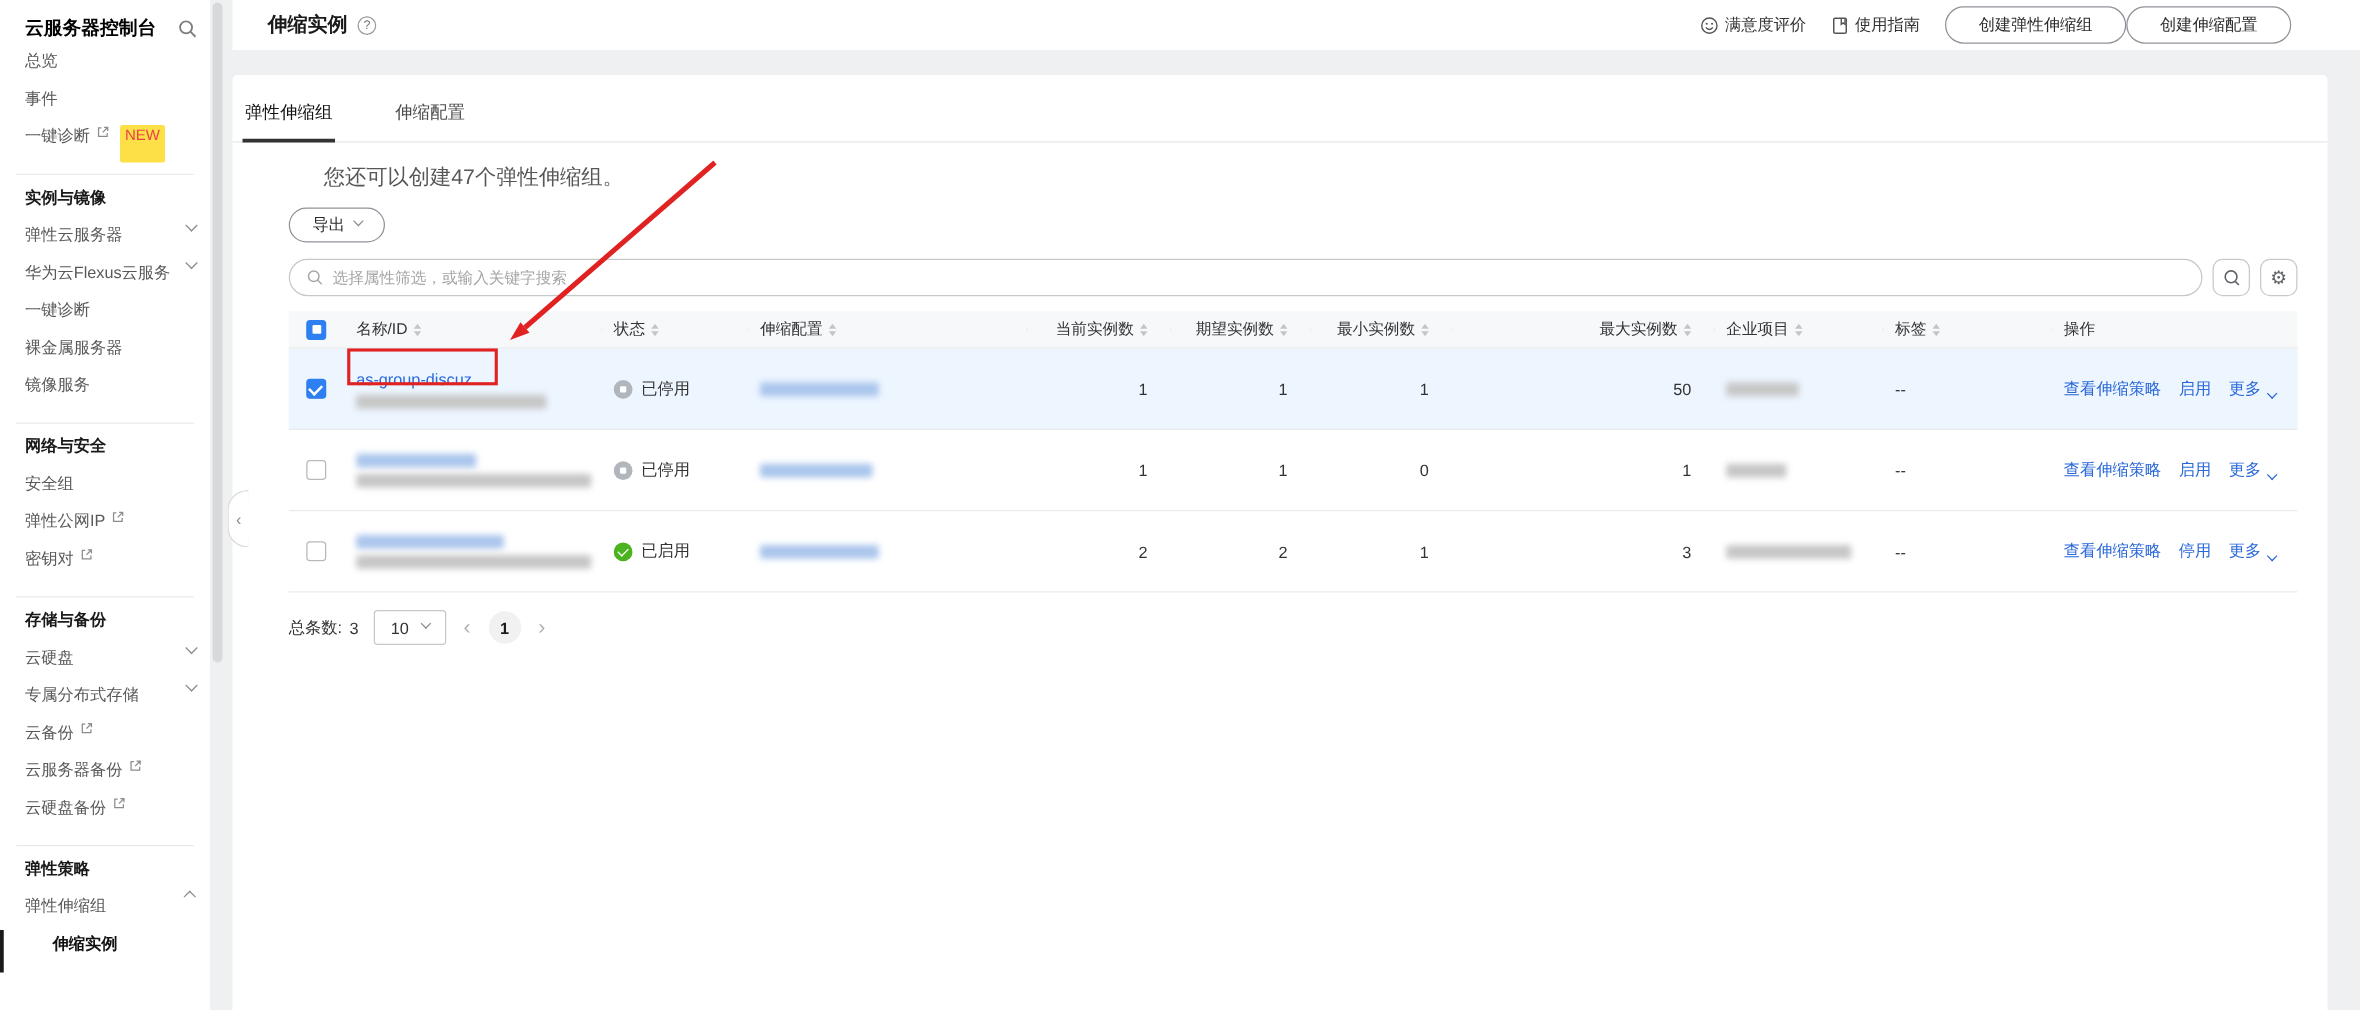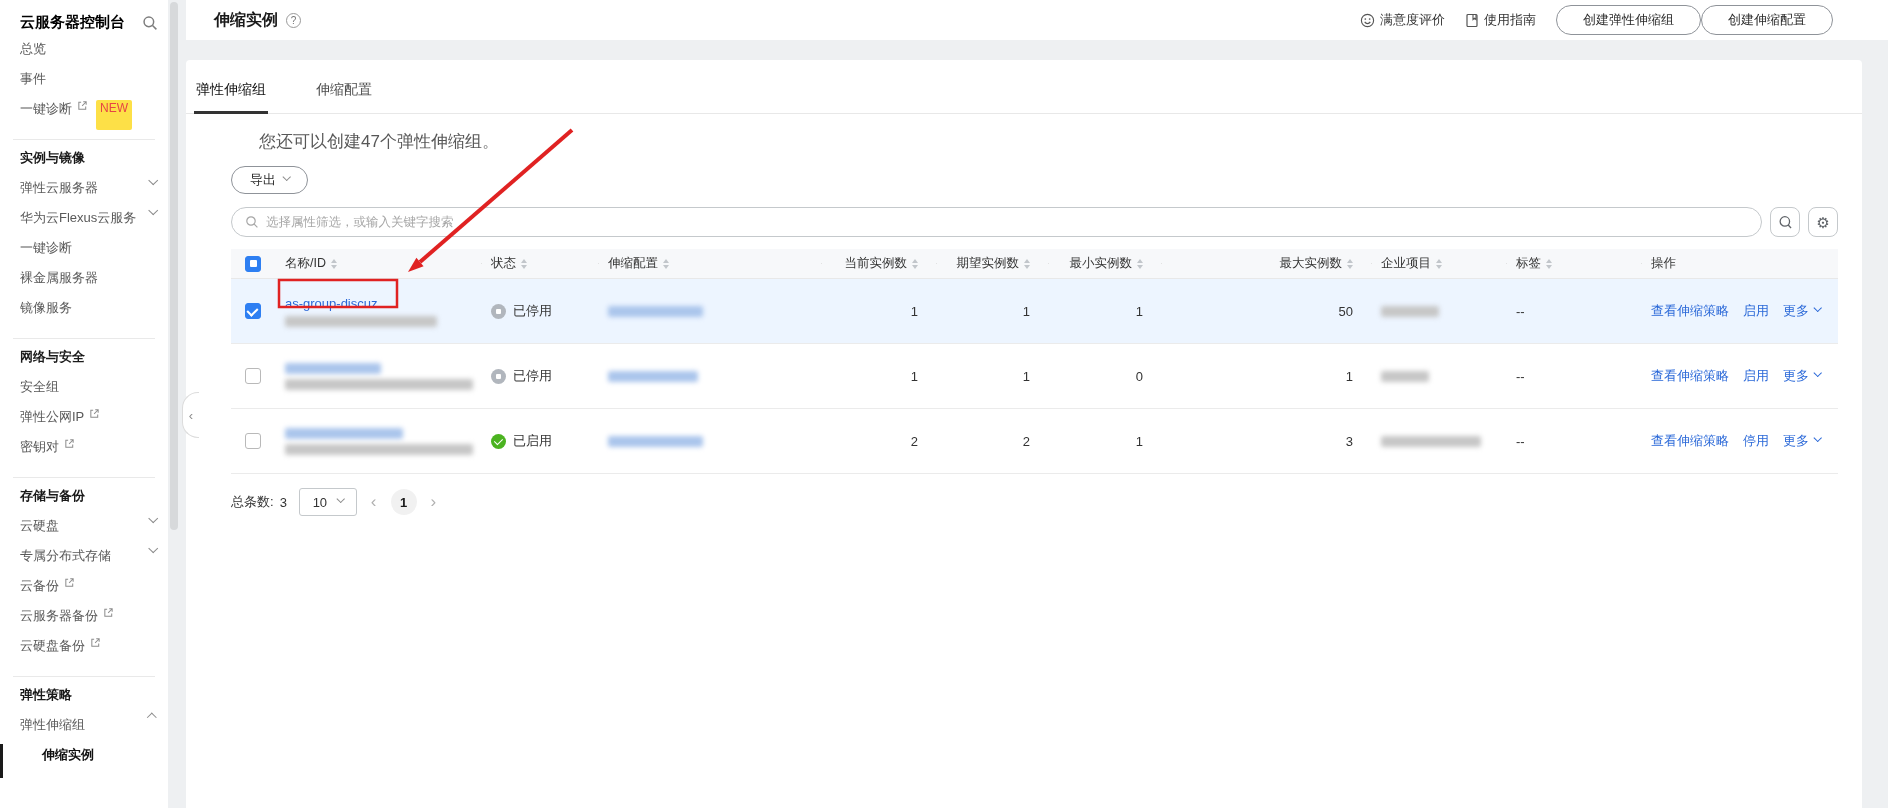--- a/index.html
+++ b/index.html
@@ -84,21 +84,21 @@
   .link { color:#2a68d8; text-decoration:none; cursor:pointer; }
   .bl { height:11px; border-radius:2px; filter:blur(2.5px); }
   .bl.grey { background:#c6c6c6; }
   .bl.blue { background:#aac5ec; }
   .stic { width:15px; height:15px; border-radius:50%; display:inline-flex; align-items:center; justify-content:center; margin-right:7px; flex:none; }
   .stic.off { background:#b1b6bd; }
   .stic.off::after { content:""; width:5px; height:5px; background:#fff; border-radius:1px; }
   .stic.on { background:#4bb320; }
   .stic.on::after { content:""; width:7px; height:3.5px; border-left:1.6px solid #fff; border-bottom:1.6px solid #fff; transform:rotate(-45deg) translateY(-1px); }
   .acts { display:flex; align-items:center; gap:14px; }
-  .more { display:inline-flex; align-items:center; gap:5px; }
+  .more { display:inline-flex; align-items:flex-end; gap:5px; }
   
   .pager { margin-top:14px; display:flex; align-items:center; gap:12px; font-size:13px; color:#333; }
   .psel { height:28px; min-width:58px; border:1px solid #c5c9cc; border-radius:3px; display:inline-flex; align-items:center; justify-content:center; gap:10px; padding:0 10px; background:#fff; cursor:pointer; }
   .pg-arrow { color:#b0b0b0; font-size:17px; cursor:pointer; padding:0 2px; }
   .pgnum { width:26px; height:26px; border-radius:50%; background:#f1f1f1; display:inline-flex; align-items:center; justify-content:center; font-weight:bold; color:#1a1a1a; cursor:pointer; }
   
   .anno { position:absolute; left:0; top:0; z-index:60; pointer-events:none; }
 </style>
 </head>
 <body>

